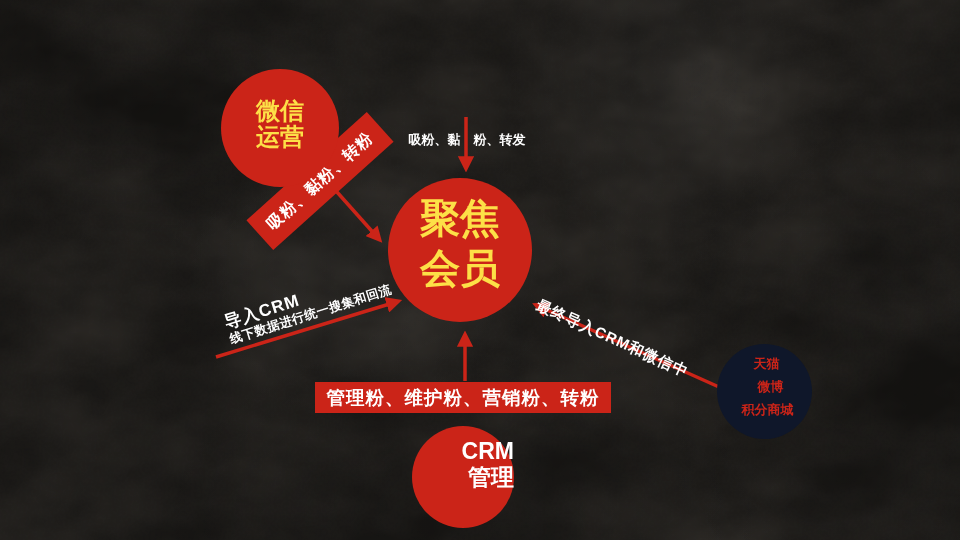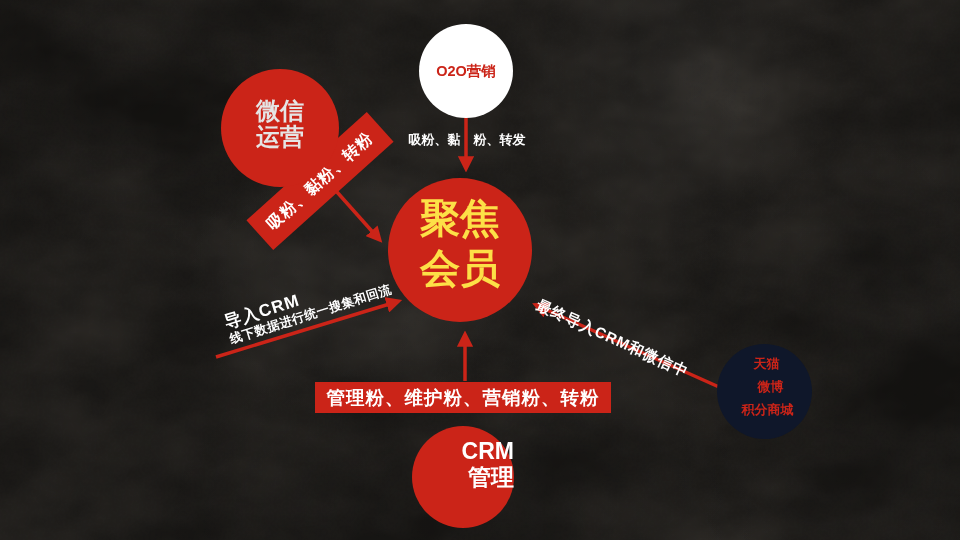--- a/index.html
+++ b/index.html
@@ -23,21 +23,21 @@
   }
   .tex{position:absolute;inset:0;pointer-events:none;}
   .arrows{position:absolute;inset:0;}
 
   .node{
     position:absolute;border-radius:50%;
     display:flex;flex-direction:column;align-items:center;justify-content:center;
     text-align:center;font-weight:bold;box-sizing:border-box;
   }
   .node-o2o    {left:419px;top:24px; width:94px; height:94px; background:#fff;color:#cb2418;font-size:14.5px;}
-  .node-wechat {left:221px;top:69px; width:118px;height:118px;background:#cb2418;color:#e5e5e5;font-size:24px;line-height:26px;padding-bottom:8px;}
+  .node-wechat {left:221px;top:69px; width:118px;height:118px;background:#cb2418;color:#fde047;font-size:24px;line-height:26px;padding-bottom:8px;}
   .node-center {left:388px;top:178px;width:144px;height:144px;background:#cb2418;color:#fde047;font-size:40px;line-height:50px;padding-bottom:14px;}
   .node-offline{left:118px;top:322px;width:96px; height:96px; background:#fff;color:#cb2418;font-size:13.5px;}
   .node-crm    {left:412px;top:426px;width:102px;height:102px;background:#cb2418;color:#fff;font-size:23px;line-height:26px;padding-bottom:26px;align-items:flex-end;}
   .node-tmall  {left:717px;top:344px;width:95px; height:95px; background:#0f172a;color:#cb2418;font-size:13px;line-height:23px;padding-bottom:10px;}
   .node-tmall .t1{transform:translateX(2px);}
   .node-tmall .t2{transform:translateX(-8px);padding-left:28px;}
   .node-tmall .t3{transform:translateX(3px);}
 
   .banner{
     position:absolute;background:#cb2418;color:#fff;font-weight:bold;
@@ -95,23 +95,20 @@
   </svg>
 
   <div class="banner banner-wechat">
     <span>吸粉、黏粉、转粉</span>
   </div>
 
   <div class="banner banner-crm">
     <span>管理粉、维护粉、营销粉、转粉</span>
   </div>
 
-  <div class="node node-o2o">
-    <span>O2O营销</span>
-  </div>
 
   <div class="node node-wechat">
     <span>微信</span>
     <span>运营</span>
   </div>
 
   <div class="node node-center">
     <span>聚焦</span>
     <span>会员</span>
   </div>

